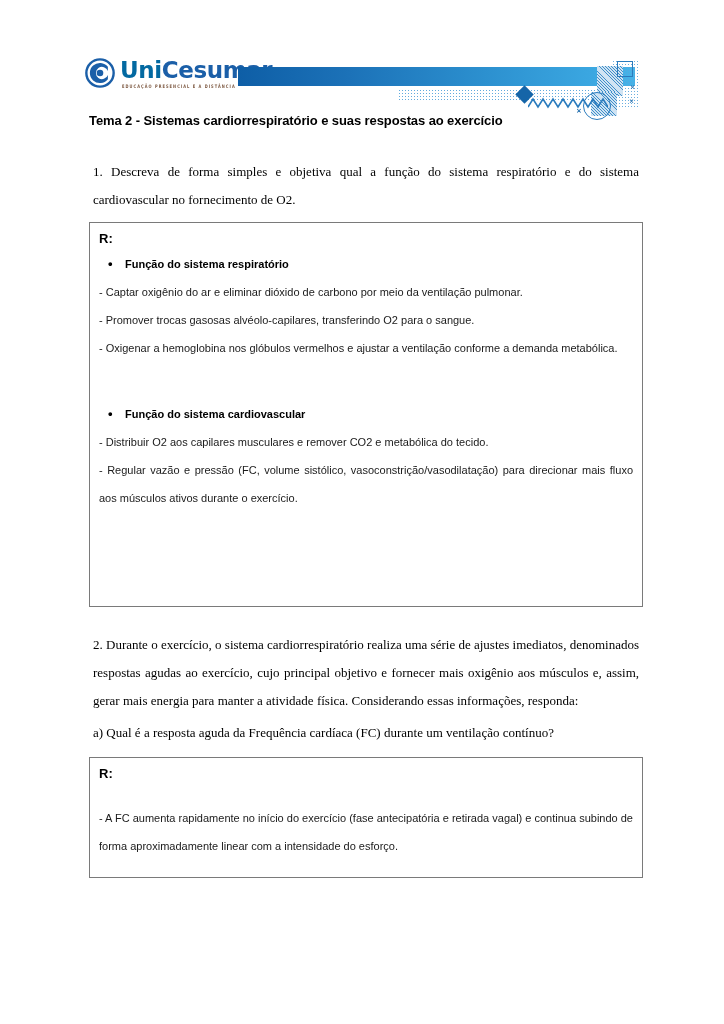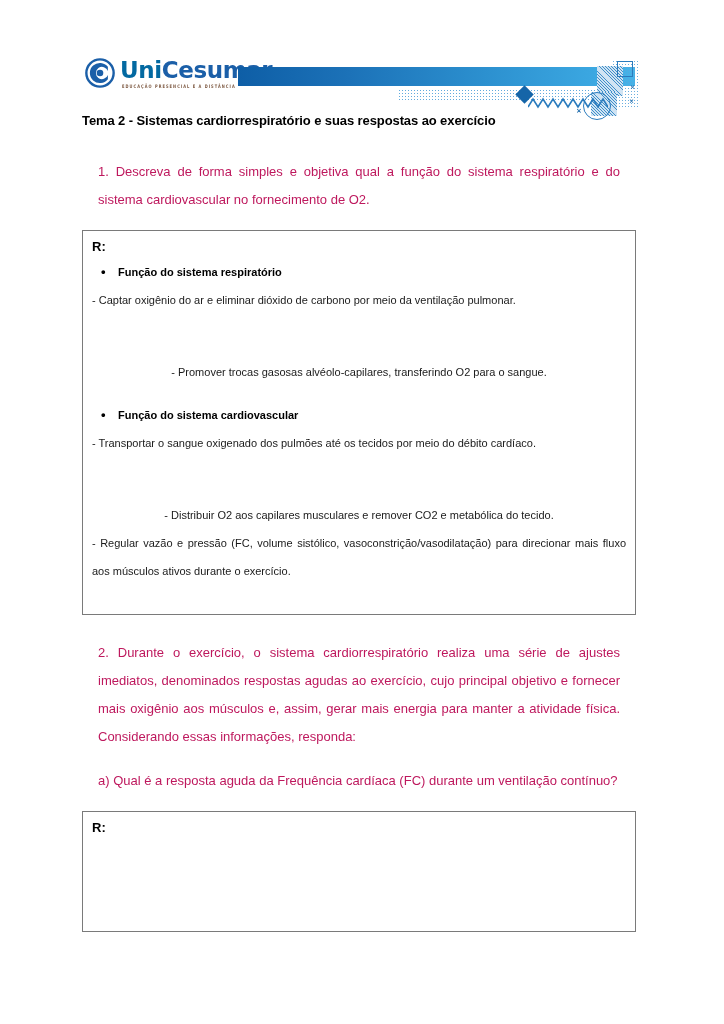--- a/index.html
+++ b/index.html
@@ -158,40 +158,41 @@
     font-weight: bold;
     line-height: 1;
   }
   .x1 { left: 630px; top: 84px; font-size: 6px; }
   .x2 { left: 576px; top: 108px; font-size: 7px; }
   .x3 { left: 629px; top: 98px; font-size: 6px; }
 
   
   .content {
     position: absolute;
-    left: 82px;
+    left: 89px;
     top: 112px;
     width: 554px;
   }
 
   .doc-title {
     font-size: 13px;
     font-weight: bold;
     color: #000000;
     line-height: 18px;
     margin: 0 0 0 0;
     letter-spacing: -0.1px;
   }
 
   .para {
     font-size: 13px;
     line-height: 28px;
-    color: #be185d;
+    color: #000000;
     text-align: justify;
-    margin: 16px;
+    margin: 4px;
+    font-family: Liberation Serif, serif;
   }
 
   .q1 { margin-top: 28px; }
   .q2 { margin-top: 24px; }
 
   .answer-box {
     border: 1px solid #7a7a7a;
     box-sizing: border-box;
     padding: 5px 9px 8px 9px;
   }
@@ -216,33 +217,33 @@
     position: relative;
   }
   .bullet-line::before {
     content: "\2022";
     position: absolute;
     left: 9px;
     top: 0;
     font-size: 13px;
     line-height: 28px;
   }
-  .bullet-line.spaced { margin-top: 15px; }
+  .bullet-line.spaced { margin-top: 38px; }
 
   .dash-line {
     font-size: 11px;
     line-height: 28px;
     color: #1a1a1a;
     text-align: justify;
     margin: 0;
   }
   .spacer-sm { height: 19px; }
 
   
-  .noj { text-align: center; margin-top: 44px; }
+  .noj { text-align: left; }
 </style>
 </head>
 <body>
 
 <div class="page">
 
   <div class="header">
 
     <div class="logo-block">
       <svg class="logo-mark" viewBox="0 0 40 40">
@@ -280,29 +281,30 @@
     <h1 class="doc-title">Tema 2 - Sistemas cardiorrespiratório e suas respostas ao exercício</h1>
 
     <p class="para q1">1. Descreva de forma simples e objetiva qual a função do sistema respiratório e do sistema cardiovascular no fornecimento de O2.</p>
 
     <div class="answer-box box1">
       <p class="r-label">R:</p>
 
       <p class="bullet-line">Função do sistema respiratório</p>
       <p class="dash-line">- Captar oxigênio do ar e eliminar dióxido de carbono por meio da ventilação pulmonar.</p>
       <p class="dash-line noj">- Promover trocas gasosas alvéolo-capilares, transferindo O2 para o sangue.</p>
+      <p class="dash-line">- Oxigenar a hemoglobina nos glóbulos vermelhos e ajustar a ventilação conforme a demanda metabólica.</p>
 
       <p class="bullet-line spaced">Função do sistema cardiovascular</p>
-      <p class="dash-line">- Transportar o sangue oxigenado dos pulmões até os tecidos por meio do débito cardíaco.</p>
       <p class="dash-line noj">- Distribuir O2 aos capilares musculares e remover CO2 e metabólica do tecido.</p>
       <p class="dash-line">- Regular vazão e pressão (FC, volume sistólico, vasoconstrição/vasodilatação) para direcionar mais fluxo aos músculos ativos durante o exercício.</p>
     </div>
 
     <p class="para q2">2. Durante o exercício, o sistema cardiorrespiratório realiza uma série de ajustes imediatos, denominados respostas agudas ao exercício, cujo principal objetivo e fornecer mais oxigênio aos músculos e, assim, gerar mais energia para manter a atividade física. Considerando essas informações, responda:</p>
     <p class="para">a) Qual é a resposta aguda da Frequência cardíaca (FC) durante um ventilação contínuo?</p>
 
     <div class="answer-box box2">
       <p class="r-label">R:</p>
       <div class="spacer-sm"></div>
+      <p class="dash-line">- A FC aumenta rapidamente no início do exercício (fase antecipatória e retirada vagal) e continua subindo de forma aproximadamente linear com a intensidade do esforço.</p>
     </div>
 
   </div>
 </div>
 
 </body></html>

